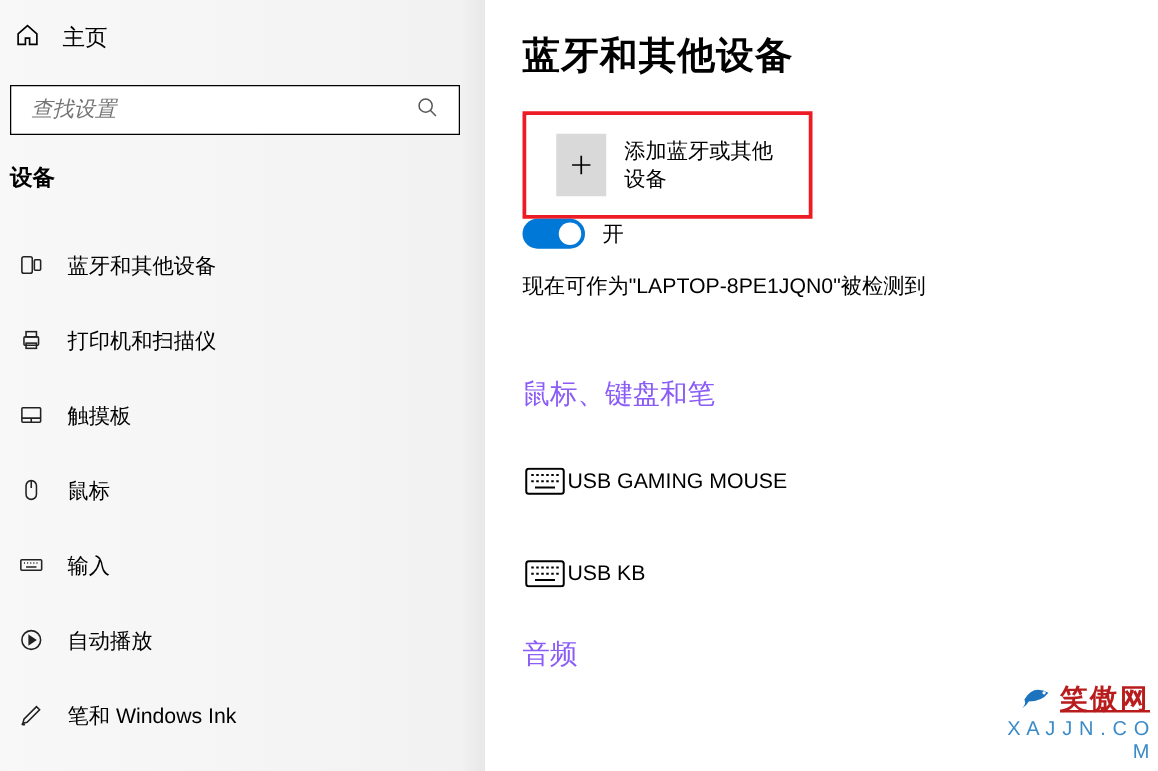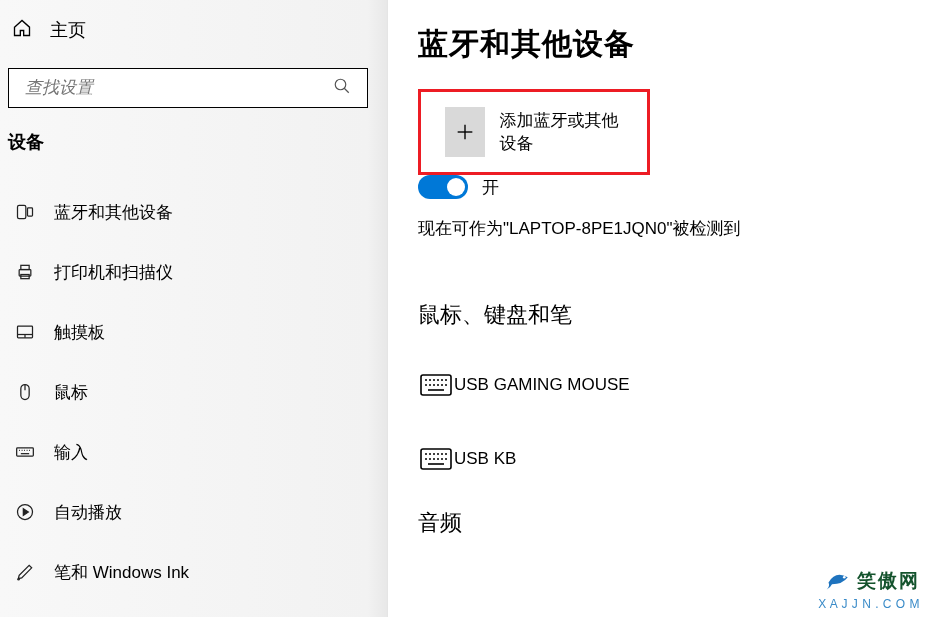--- a/index.html
+++ b/index.html
@@ -24,29 +24,29 @@
 .add-box { display:flex; align-items:center; width:232px; height:86px; border:3px solid #ed1c24; padding:0 24px; cursor:pointer; }
 .plus-btn { width:50px; height:50px; background:#d9d9d9; display:flex; align-items:center; justify-content:center; margin-right:14px; }
 .plus-btn svg { width:22px; height:22px; stroke:#000; stroke-width:1.5; }
 .add-label { font-size:17px; color:#000; }
 .bt-head { font-size:18px; color:#000; margin-top:30px; margin-bottom:12px; }
 .toggle-row { display:flex; align-items:center; gap:14px; margin-bottom:18px; }
 .toggle { width:50px; height:24px; background:#0078d7; border-radius:12px; position:relative; cursor:pointer; }
 .toggle-knob { position:absolute; right:3px; top:3px; width:18px; height:18px; background:#fff; border-radius:50%; }
 .toggle-label { font-size:17px; color:#000; }
 .bt-desc { font-size:17px; color:#000; margin-bottom:60px; }
-.section-head { font-size:22px; color:#000000; font-weight:500; margin:0 0 30px 0; }
+.section-head { font-size:22px; color:#8b5cf6; font-weight:500; margin:0 0 30px 0; }
 .dev-row { display:flex; align-items:center; height:50px; margin-bottom:24px; }
 .dev-icon { width:36px; display:flex; align-items:center; justify-content:center; }
 .dev-icon svg { stroke:#000; stroke-width:1.6; fill:none; }
 .dev-label { font-size:17px; color:#000; }
 .watermark { position:absolute; right:6px; bottom:6px; width:130px; pointer-events:none; }
 .wm-fish svg { width:28px; height:28px; }
-.wm-text { font-size:19px; font-weight:bold; color:#14532d; font-family:"Microsoft YaHei",sans-serif; letter-spacing:2px; }
-.wm-sub { font-size:12px; color:#3a8bc8; letter-spacing:0.5px; text-align:right; }
+.wm-text { font-size:22px; font-weight:bold; color:#b91c1c; font-family:"Microsoft YaHei",sans-serif; letter-spacing:2px;text-decoration:underline; }
+.wm-sub { font-size:16px; color:#3a8bc8; letter-spacing:0.5px; text-align:right; }
 .wm-row { display:flex; align-items:center; gap:4px; justify-content:flex-end; }
 </style>
 </head>
 <body>
 
 <div class="page">
 
   <div class="sidebar">
     <div class="home-row">
       <span class="home-icon">

